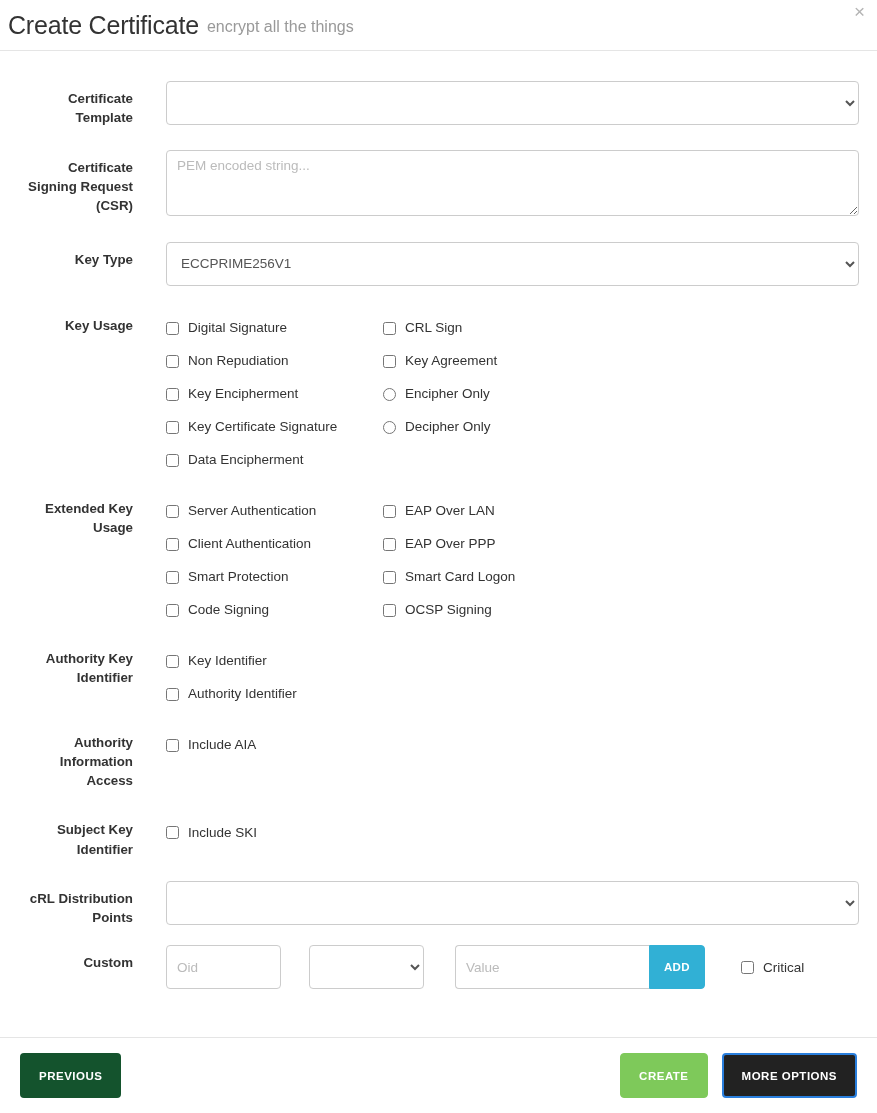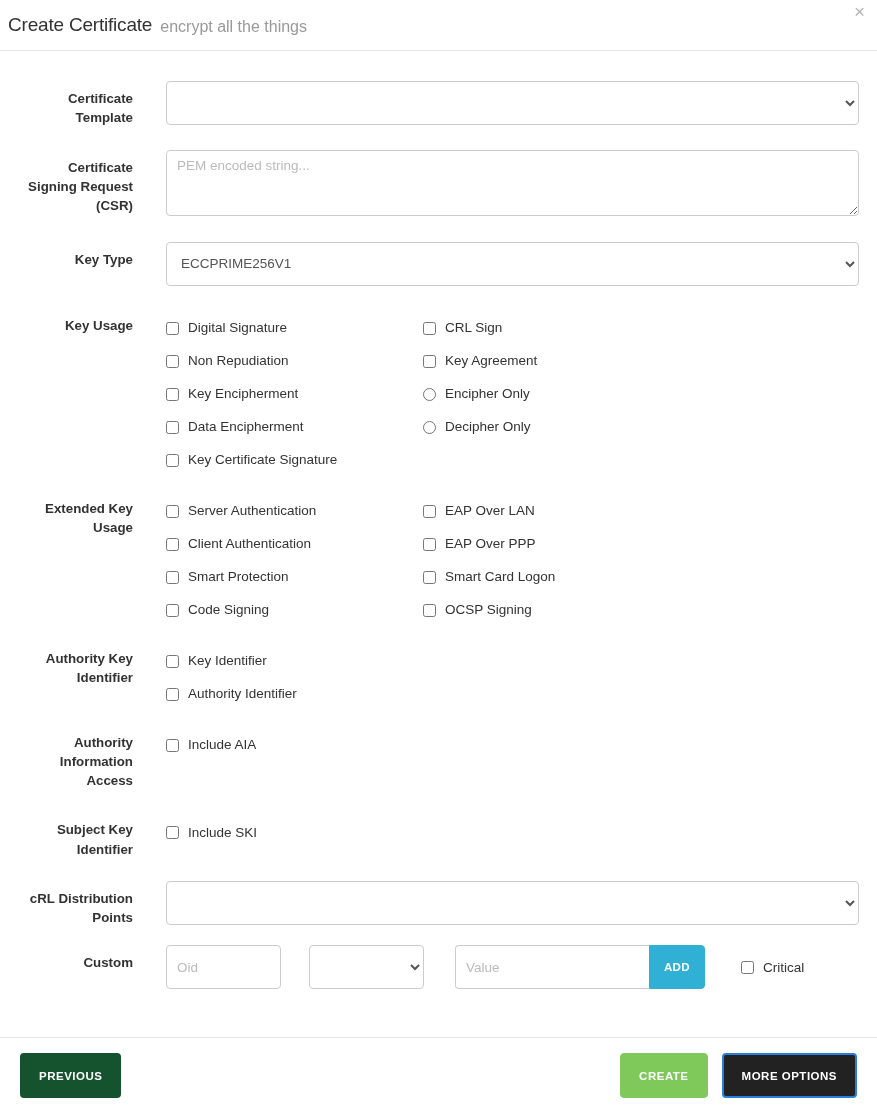--- a/index.html
+++ b/index.html
@@ -19,21 +19,21 @@
   
   .dialog-header {
     height: 51px;
     border-bottom: 1px solid #e5e5e5;
     display: flex; align-items: center;
     padding: 0 16px 0 8px;
     position: relative;
     flex: 0 0 auto;
   }
   .title-main {
-    font-size: 19px;
+    font-size: 25px;
     font-weight: 400;
     color: #333;
     letter-spacing: -0.2px;
   }
   .title-sub {
     font-size: 16px;
     color: #999999;
     margin-left: 8px;
     position: relative;
     top: 2px;
@@ -95,21 +95,20 @@
     color: #bbbbbb;
   }
   .row-spacer-22 { height: 22px; }
   .row-spacer-18 { height: 18px; }
   .row-spacer-14 { height: 14px; }
 
   
   .check-grid {
     display: flex;
     padding-top: 4px;
-    gap: 40px;
   }
   .check-col { width: 217px; flex: 0 0 217px; }
   .check-item {
     display: flex;
     align-items: center;
     height: 33px;
     font-size: 13.5px;
     color: #333;
   }
   .check-item input[type=checkbox],
@@ -248,25 +247,25 @@
             <label class="check-item">
               <input type="checkbox" style="">
               <span class="check-label">Non Repudiation</span>
             </label>
             <label class="check-item">
               <input type="checkbox" style="">
               <span class="check-label">Key Encipherment</span>
             </label>
             <label class="check-item">
               <input type="checkbox" style="">
+              <span class="check-label">Key Certificate Signature</span>
+            </label>
+            <label class="check-item">
+              <input type="checkbox" style="">
               <span class="check-label">Data Encipherment</span>
-            </label>
-            <label class="check-item">
-              <input type="checkbox" style="">
-              <span class="check-label">Key Certificate Signature</span>
             </label>
           </div>
           <div class="check-col">
             <label class="check-item">
               <input type="checkbox" style="">
               <span class="check-label">CRL Sign</span>
             </label>
             <label class="check-item">
               <input type="checkbox" style="">
               <span class="check-label">Key Agreement</span>

